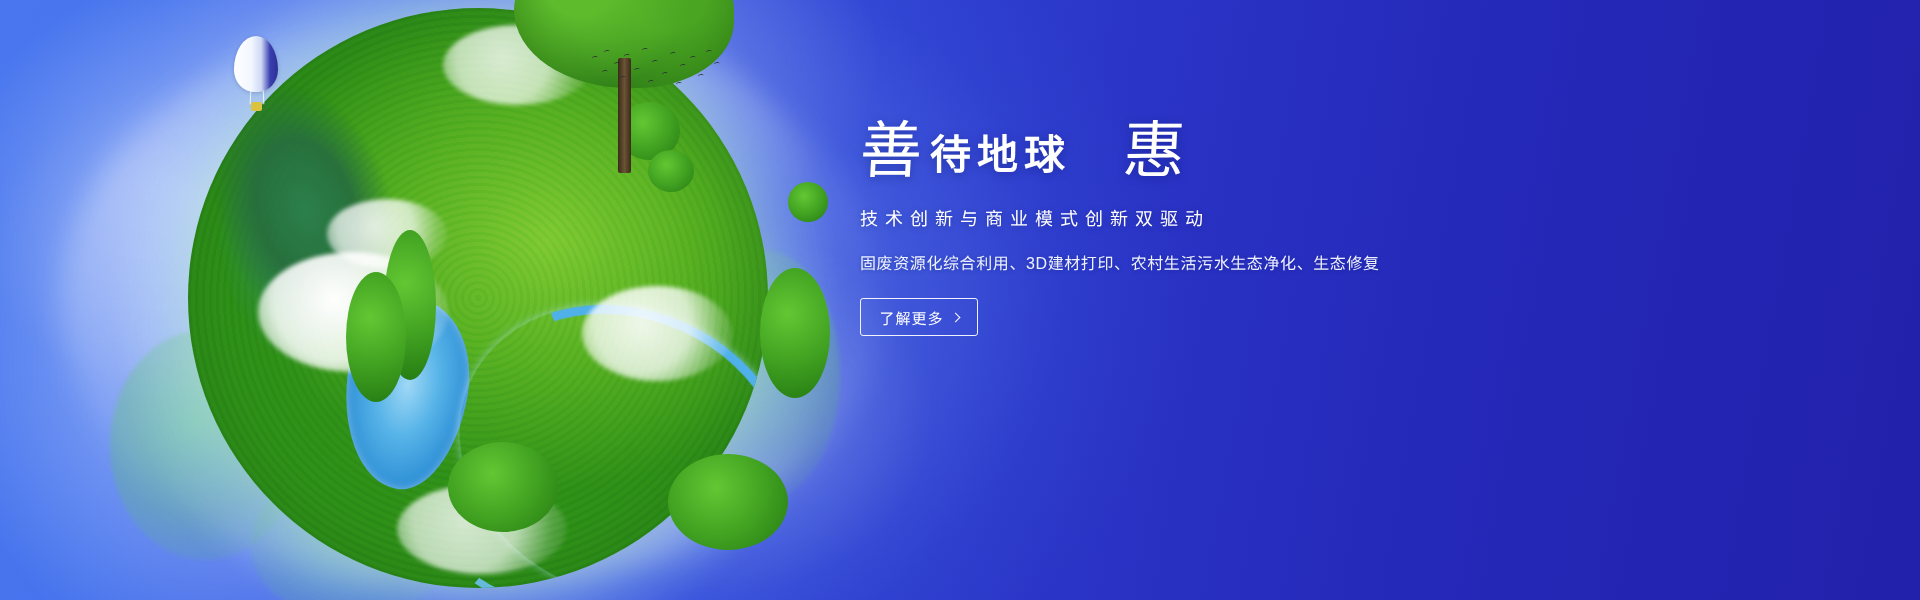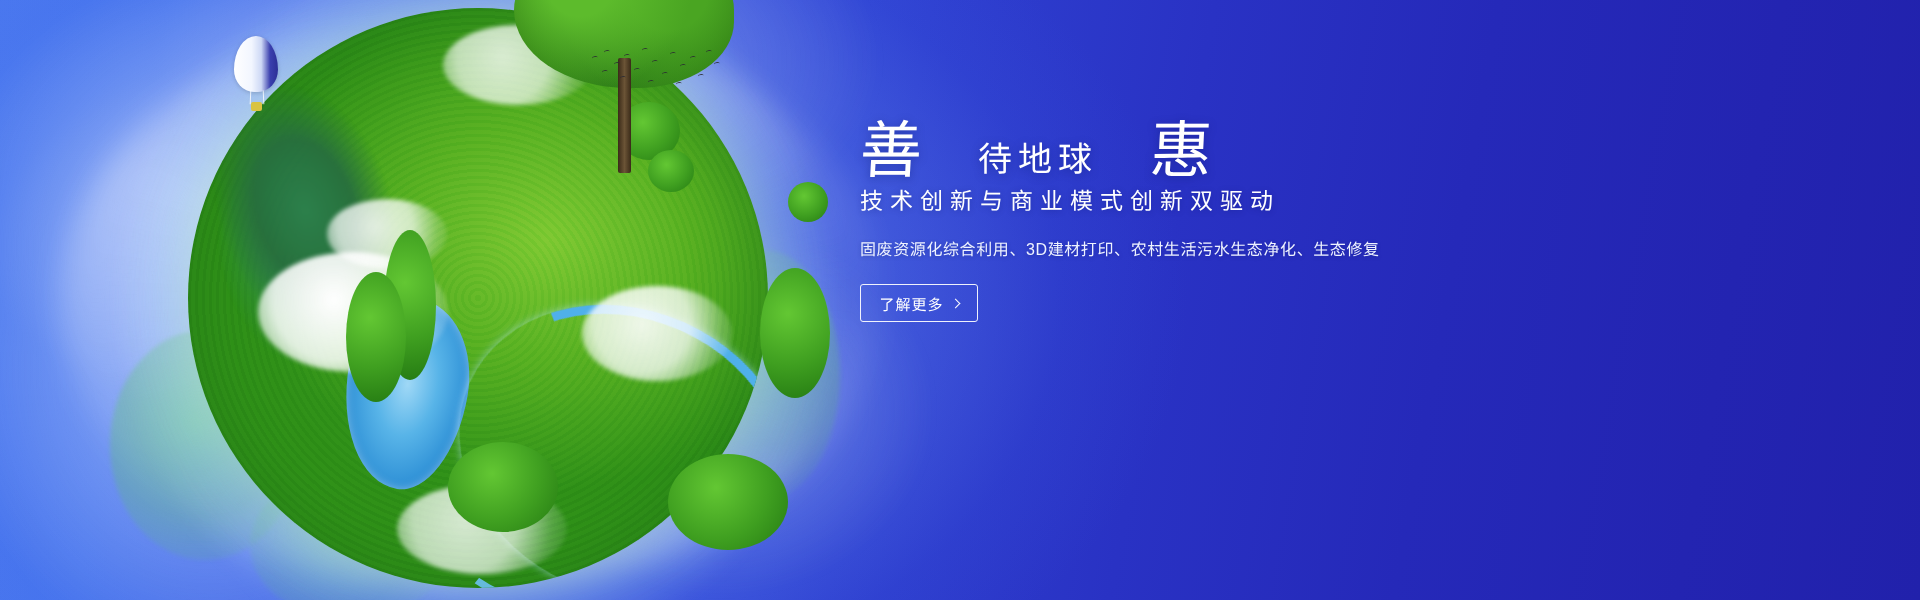--- a/index.html
+++ b/index.html
@@ -211,30 +211,30 @@
     color:#ffffff;white-space:nowrap;
     font-family:"DejaVu Serif","Liberation Serif",serif;
     text-shadow:0 2px 10px rgba(10,20,90,.35);
   }
   .hl-big{
     font-size:62px;line-height:1;font-weight:400;
     letter-spacing:0;
     transform:skewX(-3deg);
   }
   .hl-small{
-    font-size:34px;line-height:1;font-weight:400;
+    font-size:41px;line-height:1;font-weight:700;
     letter-spacing:6px;
     padding:0 0 6px 8px;
-    margin-left:48px;
   }
   .hl-gap{width:52px;}
 
   .subtitle{
+    margin-top:22px;
     color:#ffffff;
-    font-size:23px;
+    font-size:18px;
     letter-spacing:7px;
     white-space:nowrap;
     text-shadow:0 1px 6px rgba(10,20,90,.30);
   }
   .desc{
     margin-top:20px;
     color:#eef2ff;
     font-size:16px;
     letter-spacing:.6px;
     white-space:nowrap;

